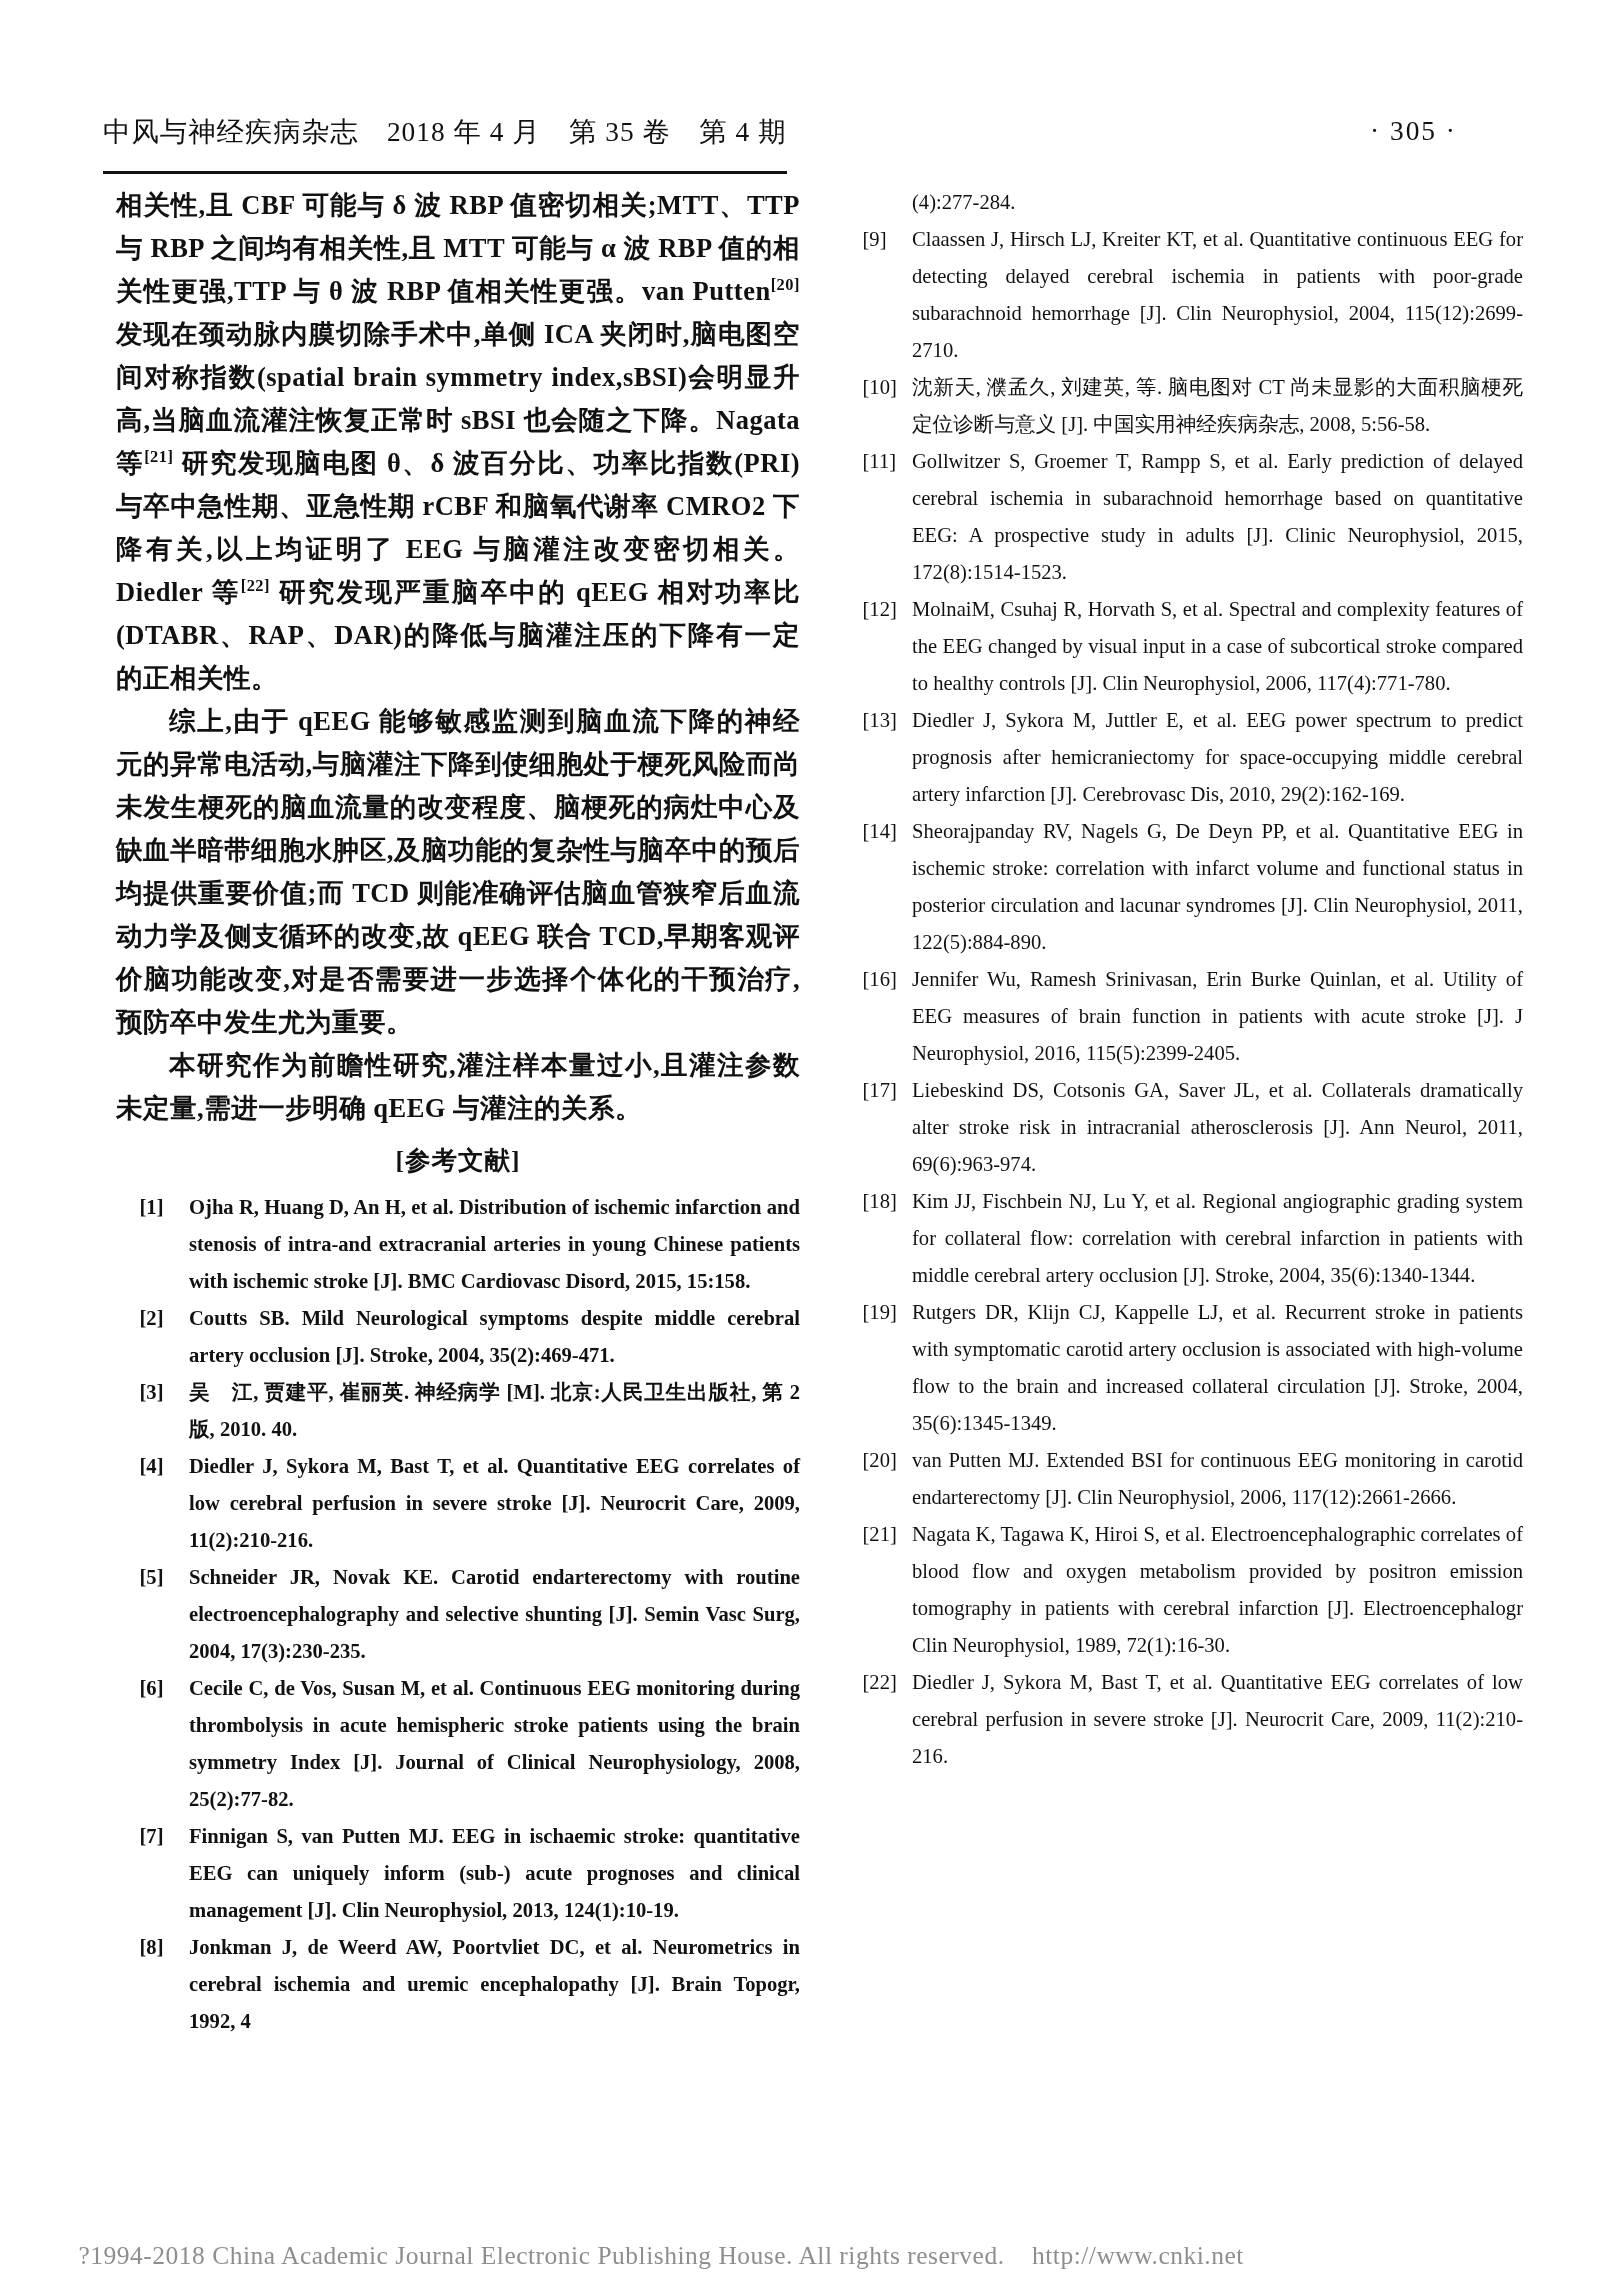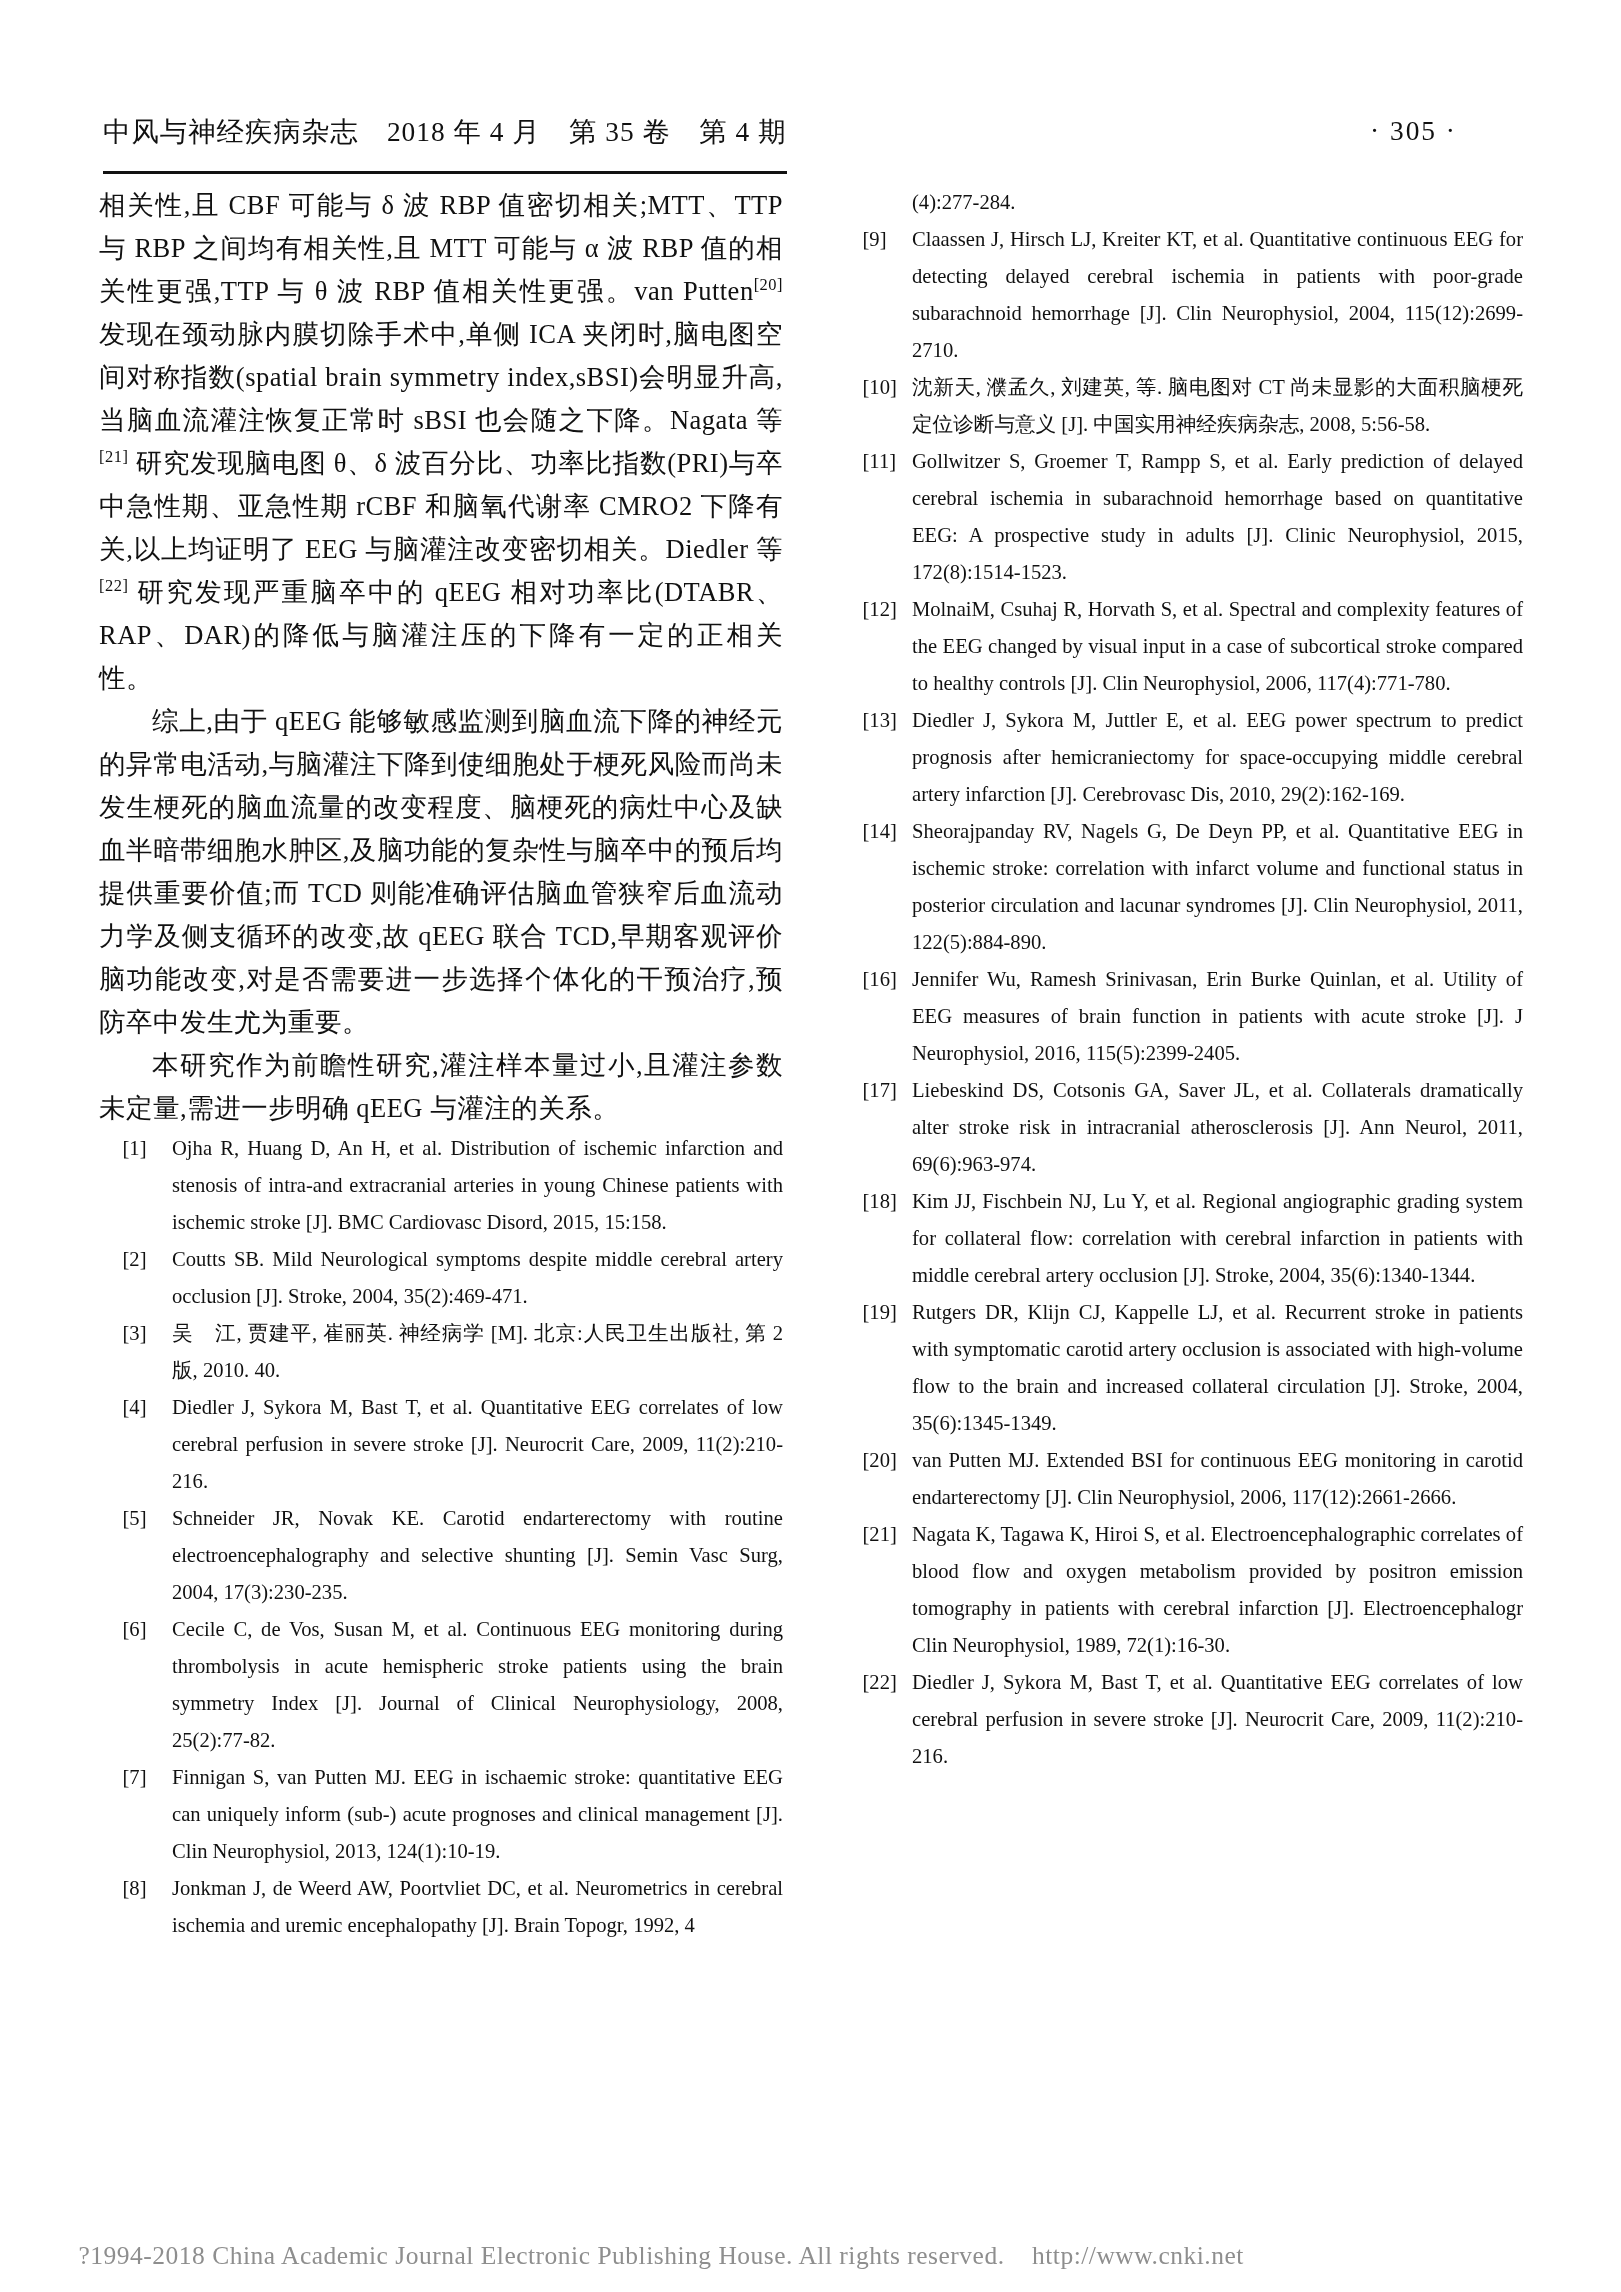--- a/index.html
+++ b/index.html
@@ -10,21 +10,21 @@
     font-family:"Liberation Serif","DejaVu Serif",serif;
     color:#111;
     overflow:hidden;
   }
   
   .page-header{position:absolute;top:114px;left:103px;width:1415px;font-size:27.4px;}
   .journal-line{display:inline-block;border-bottom:3.9px solid #111;padding-bottom:21px;letter-spacing:1px;}
   .page-number{position:absolute;top:2px;right:61px;letter-spacing:2px;text-align:right;}
   
   .col{position:absolute;top:184px;width:684px;}
-  .col-left{left:99px;}
+  .col-left{left:116px;font-weight:bold;}
   .col-right{left:839px;}
   
   .body-text p{
     margin:0;
     font-size:26.5px;
     line-height:43px;
     text-align:justify;
     letter-spacing:0.5px;
   }
   .body-text p.indent{text-indent:2em;}
@@ -65,20 +65,21 @@
   <div class="col col-left">
     <div class="body-text">
 
         <p>相关性,且 CBF 可能与 δ 波 RBP 值密切相关;MTT、TTP 与 RBP 之间均有相关性,且 MTT 可能与 α 波 RBP 值的相关性更强,TTP 与 θ 波 RBP 值相关性更强。van Putten<sup>[20]</sup> 发现在颈动脉内膜切除手术中,单侧 ICA 夹闭时,脑电图空间对称指数(spatial brain symmetry index,sBSI)会明显升高,当脑血流灌注恢复正常时 sBSI 也会随之下降。Nagata 等<sup>[21]</sup> 研究发现脑电图 θ、δ 波百分比、功率比指数(PRI)与卒中急性期、亚急性期 rCBF 和脑氧代谢率 CMRO2 下降有关,以上均证明了 EEG 与脑灌注改变密切相关。Diedler 等<sup>[22]</sup> 研究发现严重脑卒中的 qEEG 相对功率比(DTABR、RAP、DAR)的降低与脑灌注压的下降有一定的正相关性。</p>
 
         <p class="indent">综上,由于 qEEG 能够敏感监测到脑血流下降的神经元的异常电活动,与脑灌注下降到使细胞处于梗死风险而尚未发生梗死的脑血流量的改变程度、脑梗死的病灶中心及缺血半暗带细胞水肿区,及脑功能的复杂性与脑卒中的预后均提供重要价值;而 TCD 则能准确评估脑血管狭窄后血流动力学及侧支循环的改变,故 qEEG 联合 TCD,早期客观评价脑功能改变,对是否需要进一步选择个体化的干预治疗,预防卒中发生尤为重要。</p>
 
         <p class="indent">本研究作为前瞻性研究,灌注样本量过小,且灌注参数未定量,需进一步明确 qEEG 与灌注的关系。</p>
       </div>
 
+    <div class="refs-heading">[参考文献]</div>
 
     <div class="ref-list">
 
         <div class="ref">
           <span class="ref-label">[1]</span>
           <span class="ref-text">Ojha R, Huang D, An H, et al. Distribution of ischemic infarction and stenosis of intra-and extracranial arteries in young Chinese patients with ischemic stroke [J]. BMC Cardiovasc Disord, 2015, 15:158.</span>
         </div>
 
         <div class="ref">
           <span class="ref-label">[2]</span>

